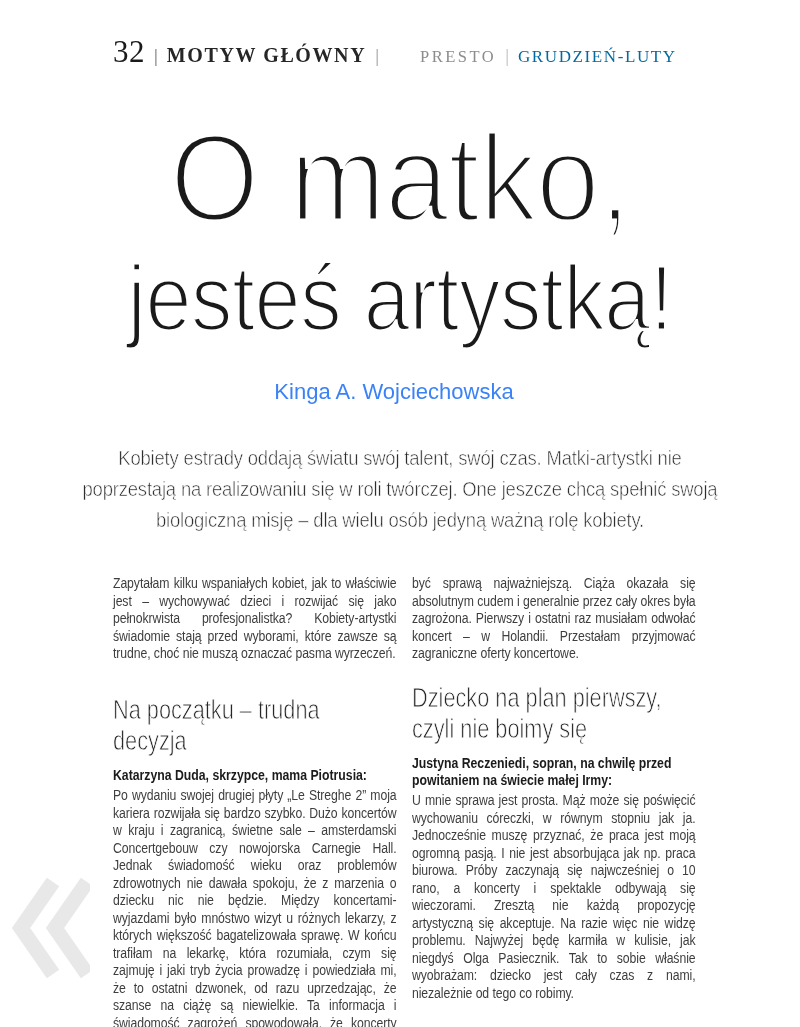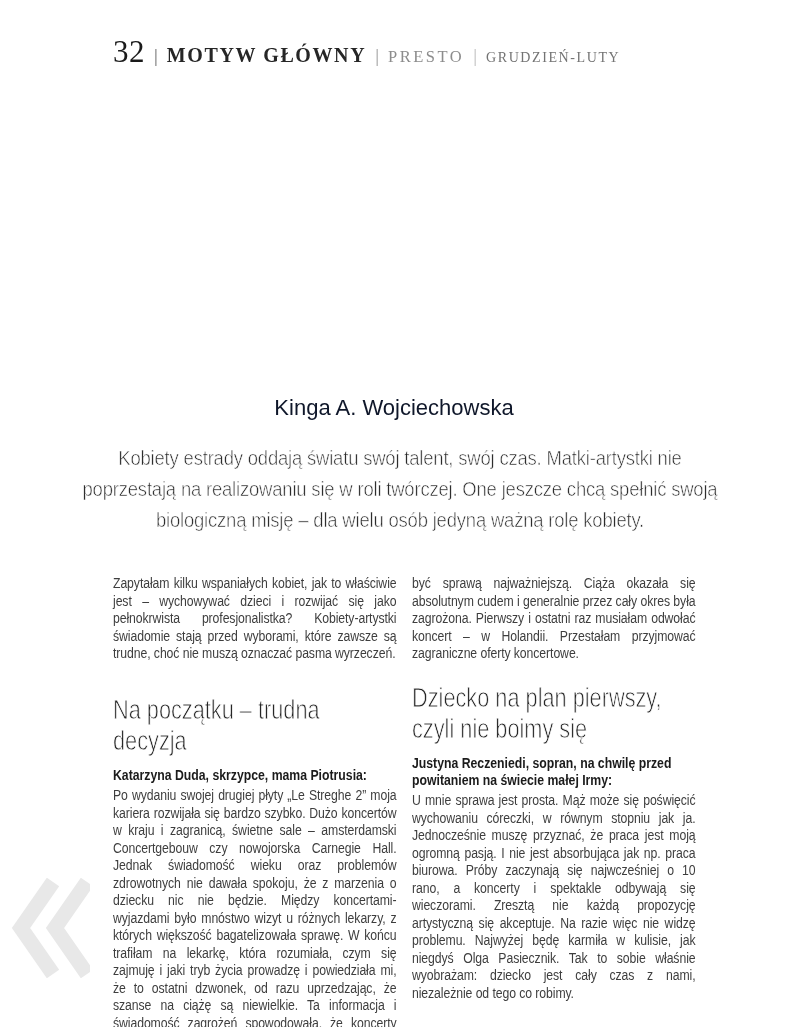--- a/index.html
+++ b/index.html
@@ -22,22 +22,22 @@
     align-items: baseline;
     font-family: "Liberation Serif", serif;
     white-space: nowrap;
   }
   .runhead .pageno { font-size: 31px; color: #1a1a1a; letter-spacing: 0.5px; text-align: center; }
   .runhead .sep { font-size: 19px; font-weight: 300; margin: 0 9px; }
   .sep-1 { color: #6b6b6b; }
   .sep-2 { color: #9a9a9a; }
   .sep-3 { color: #bcbcbc; }
   .runhead .section { font-size: 20px; color: #262626; letter-spacing: 1.6px; font-weight: 600; }
-  .runhead .magazine { font-size: 16.5px; color: #8c8c8c; letter-spacing: 2.5px; }
-  .runhead .issue { font-size: 14px; color: #737373; letter-spacing: 1.6px; }
+  .runhead .magazine { font-size: 16.5px; color: #8c8c8c; letter-spacing: 2.5px; margin-left: 32px; }
+  .runhead .issue { font-size: 17px; color: #0369a1; letter-spacing: 1.6px; }
 
   
   .title-wrap { position: absolute; top: 112px; left: 0; width: 800px; text-align: center; }
   .title-line1 {
     font-size: 124px;
     line-height: 1.08;
     font-weight: 100;
     color: #1a1a1a;
     letter-spacing: -1px;
     -webkit-text-stroke: 5px #ffffff;
@@ -54,26 +54,26 @@
     -webkit-text-stroke: 3px #ffffff;
     transform: scaleX(0.90);
     transform-origin: center;
     white-space: nowrap;
     margin-top: 6px;
   }
 
   
   .author {
     position: absolute;
-    top: 395px;
+    top: 379px;
     left: 0;
     width: 788px;
     text-align: center;
     font-size: 22px;
-    color: #0f172a;
+    color: #3b82f6;
   }
   .lead {
     position: absolute;
     top: 442px;
     left: 35px;
     width: 730px;
     text-align: center;
     font-size: 20.5px;
     line-height: 31px;
     color: #2b2b2b;
@@ -134,20 +134,24 @@
   <div class="runhead">
     <span class="pageno">32</span>
     <span class="sep sep-1">|</span>
     <span class="section">MOTYW GŁÓWNY</span>
     <span class="sep sep-2">|</span>
     <span class="magazine">PRESTO</span>
     <span class="sep sep-3">|</span>
     <span class="issue">GRUDZIEŃ-LUTY</span>
   </div>
 
+  <div class="title-wrap">
+    <div class="title-line1">O matko,</div>
+    <div class="title-line2">jesteś artystką!</div>
+  </div>
 
   <div class="author">Kinga A. Wojciechowska</div>
 
   <div class="lead">Kobiety estrady oddają światu swój talent, swój czas. Matki-artystki nie poprzestają na realizowaniu się w roli twórczej. One jeszcze chcą spełnić swoją biologiczną misję – dla wielu osób jedyną ważną rolę kobiety.</div>
 
   <div class="col col-left">
     <div class="intro-box-left">
       <p class="bodytext" style="margin:0">Zapytałam kilku wspaniałych kobiet, jak to właściwie jest – wychowywać dzieci i rozwijać się jako pełnokrwista profesjonalistka? Kobiety-artystki świadomie stają przed wyborami, które zawsze są trudne, choć nie muszą oznaczać pasma wyrzeczeń.</p>
     </div>
     <h2 class="colhead">Na początku – trudna decyzja</h2>

